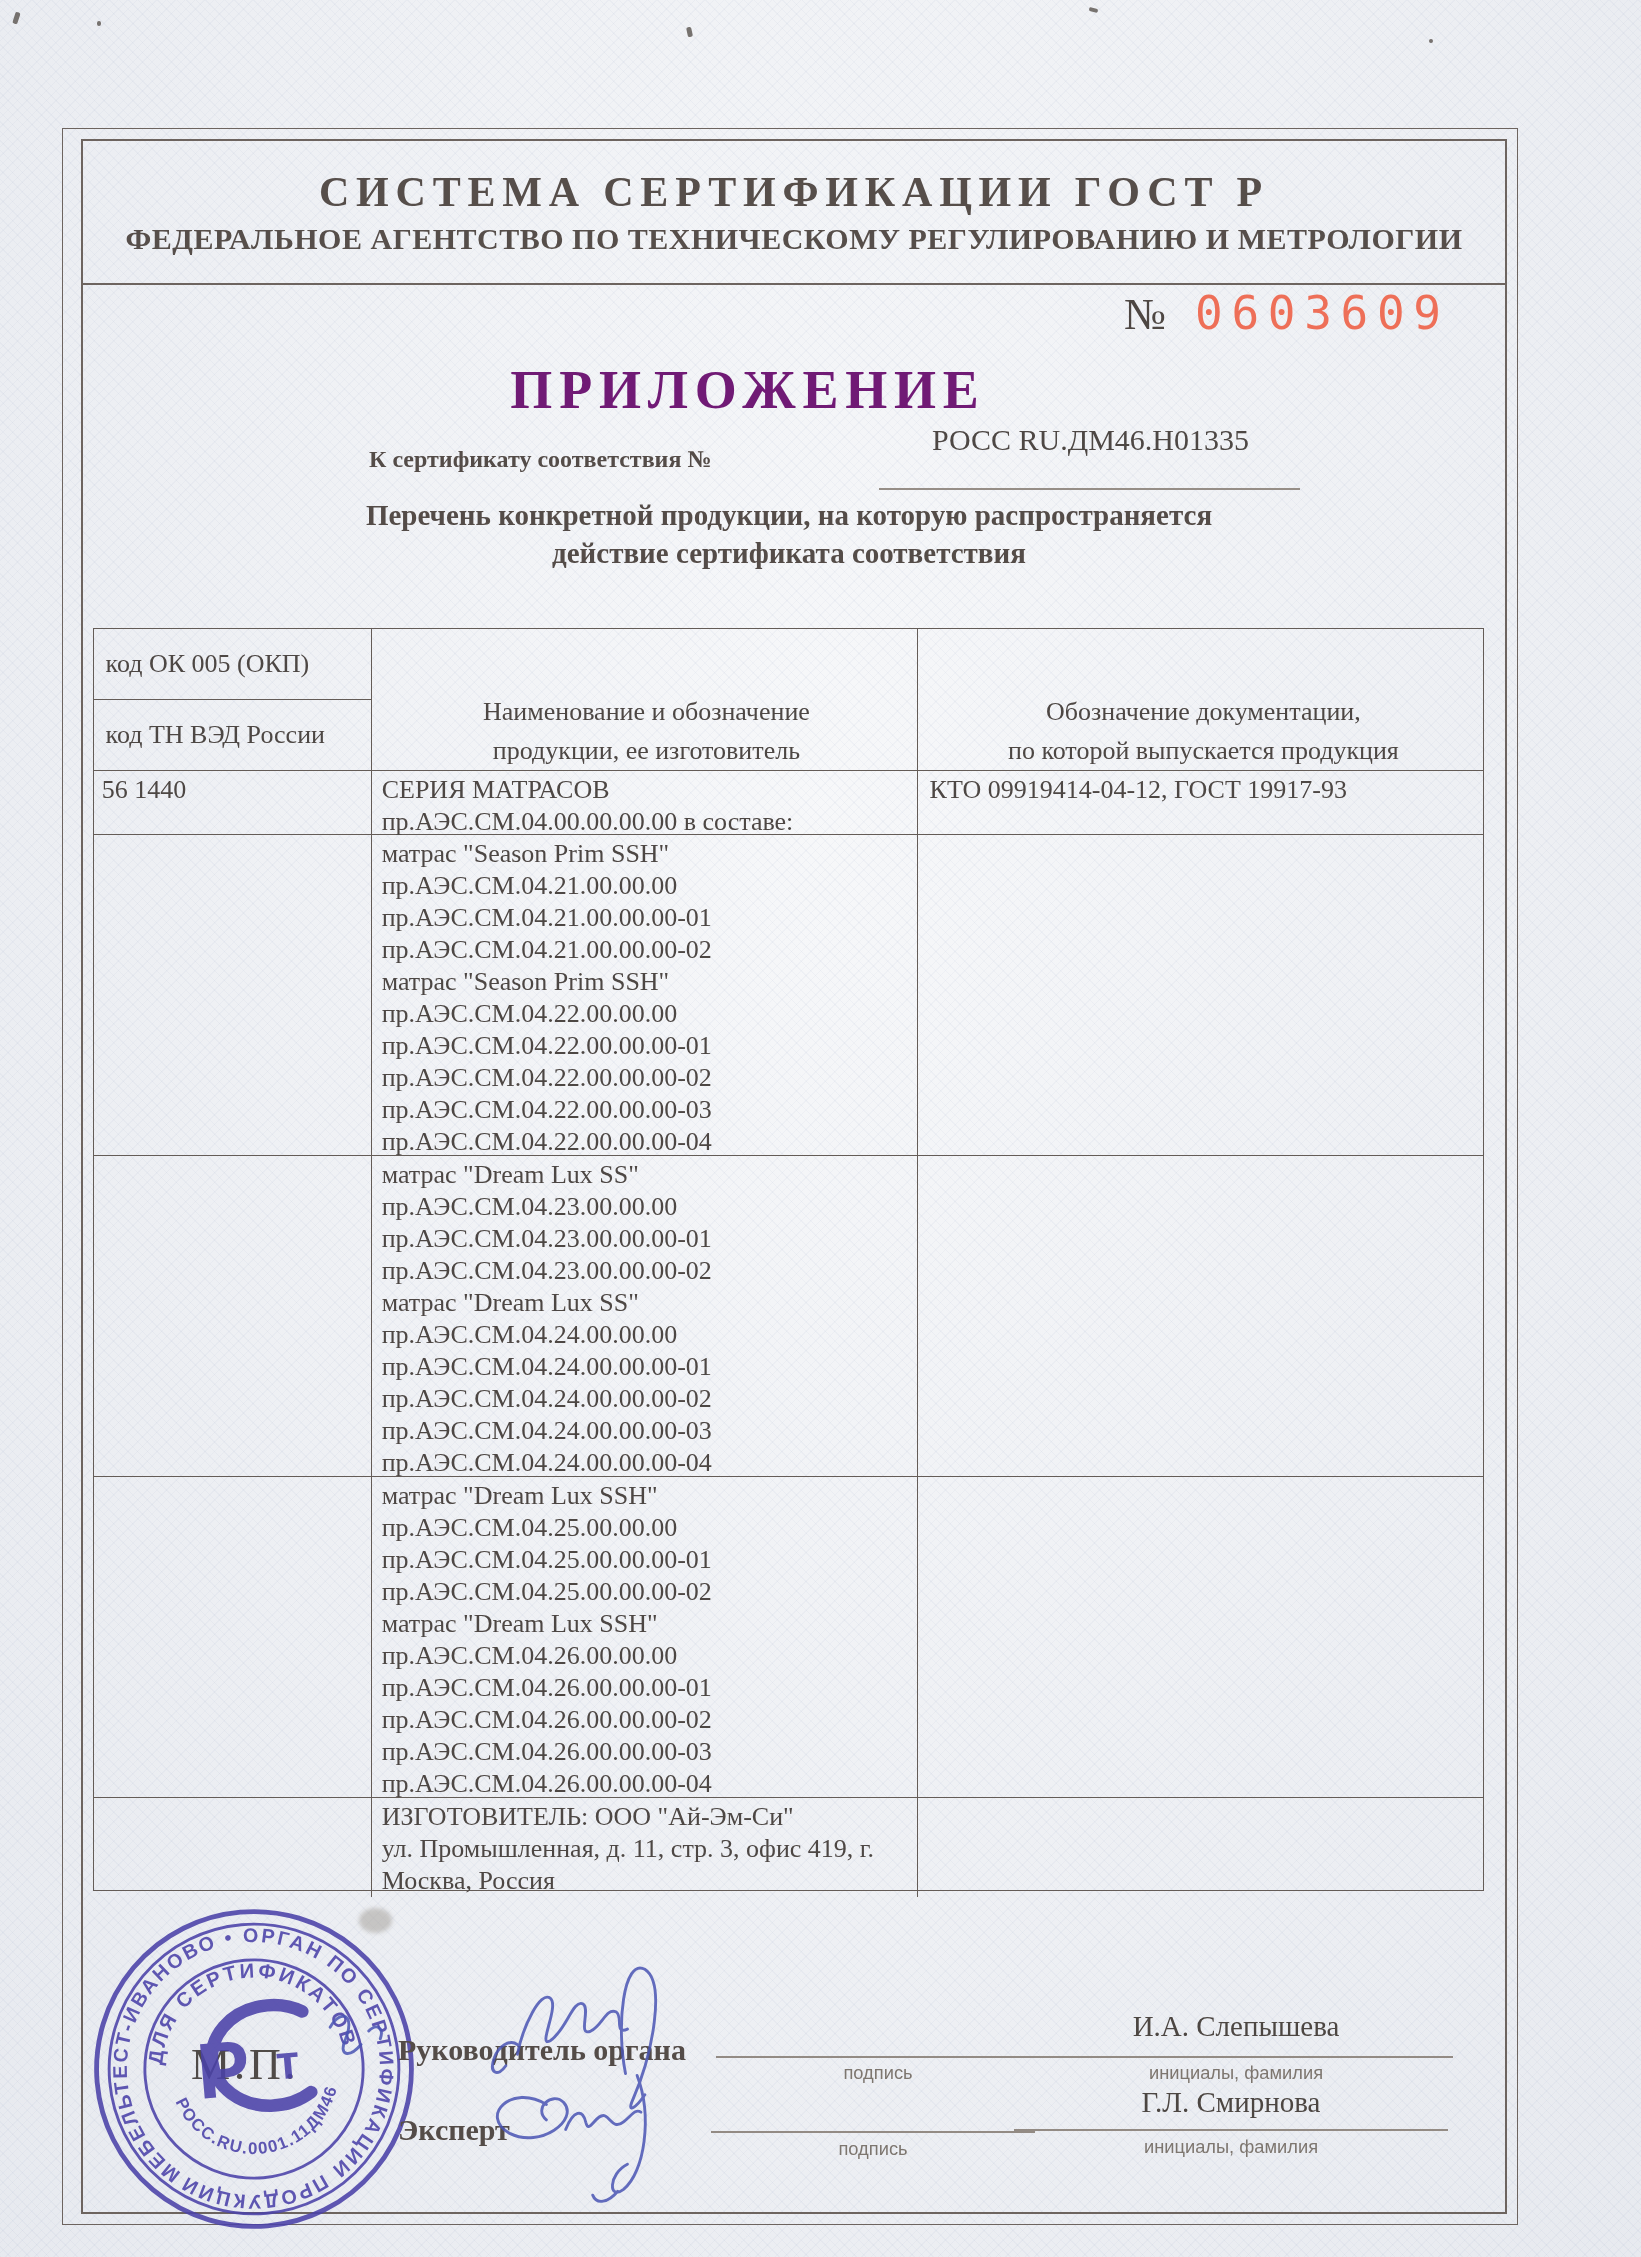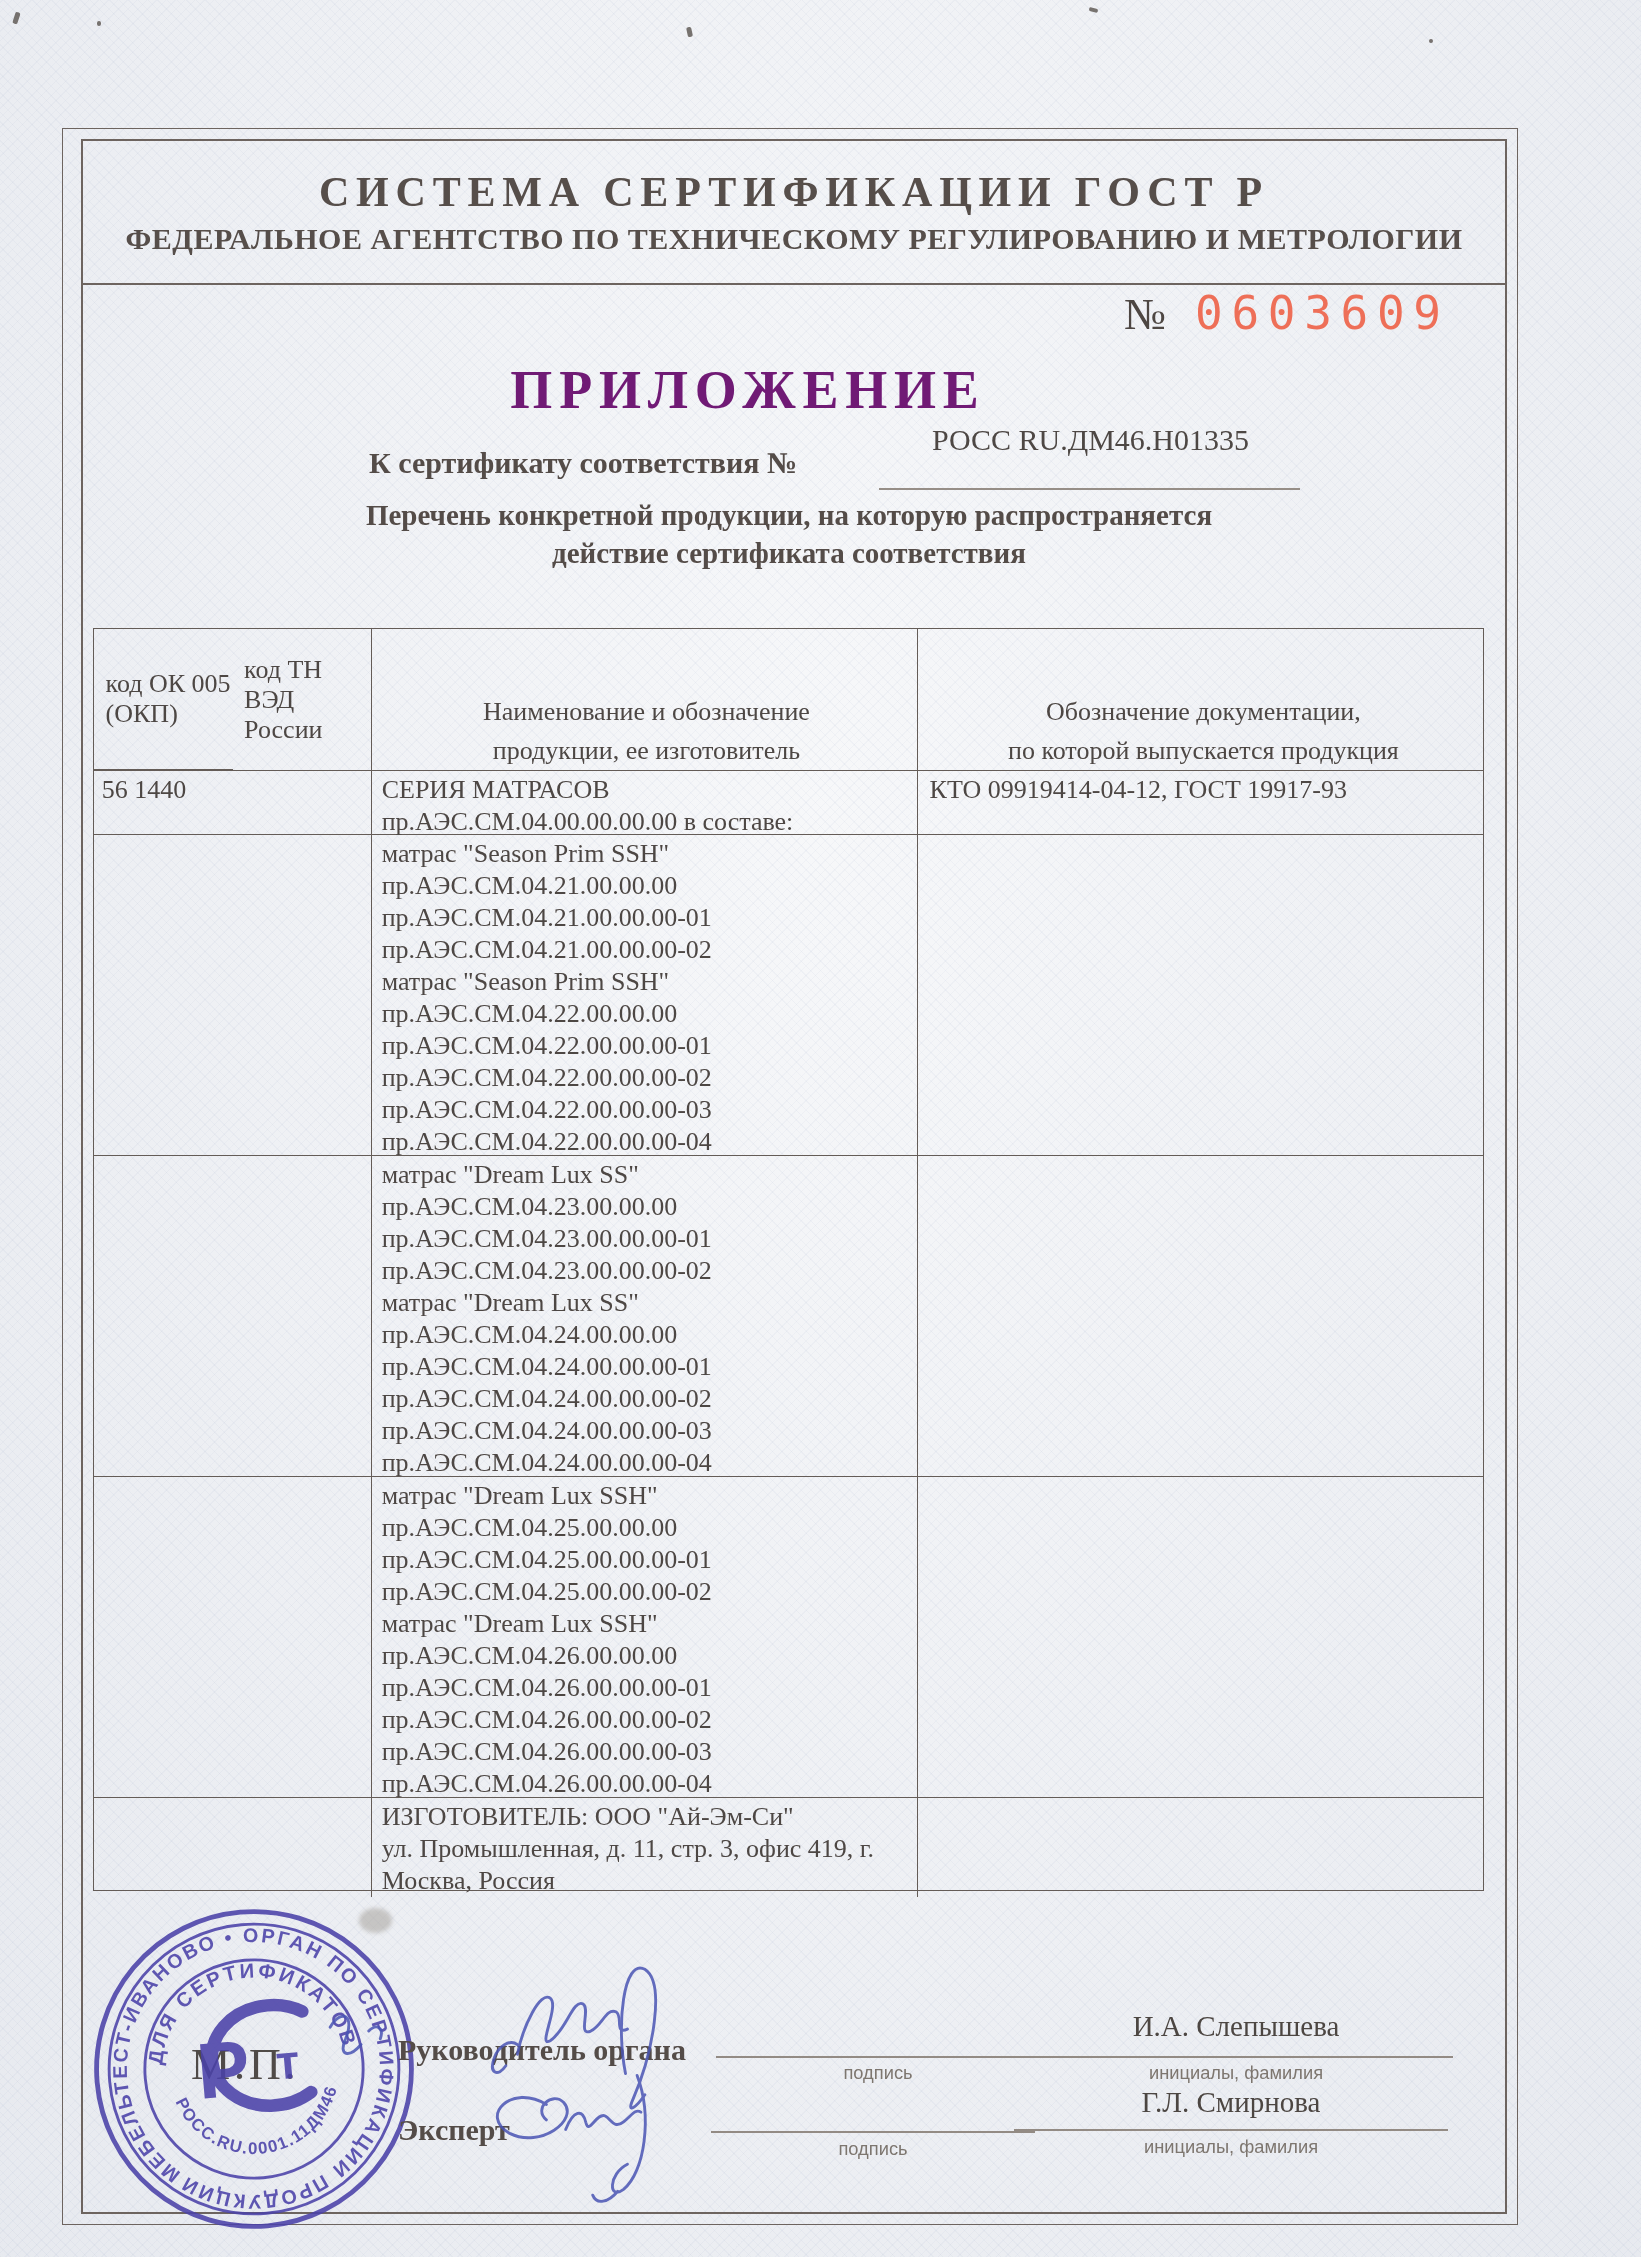--- a/index.html
+++ b/index.html
@@ -20,32 +20,32 @@
   .head-band{position:absolute;left:0;top:0;right:0;height:142px;border-bottom:2.9px solid #6d645f;
              display:flex;flex-direction:column;justify-content:center;align-items:center;gap:5.8px;}
   .doc-title{font-size:42px;font-weight:bold;letter-spacing:6.8px;color:#564e4a;}
   .doc-subtitle{font-size:30px;font-weight:bold;letter-spacing:0.5px;color:#564e4a;}
   
   .num-row{left:1124px;top:286px;display:flex;align-items:baseline;gap:29px;}
   .num-sign{font-size:44px;color:#4e4743;}
   .num-digits{font-family:"DejaVu Sans Mono", monospace;font-size:46px;letter-spacing:8.7px;color:#ee6f58;}
   .appendix{left:62px;top:359px;width:1454px;text-align:center;}
   .appendix span{position:relative;left:-41px;font-size:54px;font-weight:bold;letter-spacing:6.8px;color:#701a75;}
-  .cert-label{left:369px;top:446px;font-size:30px;font-weight:bold;color:#544c48;}
+  .cert-label{left:369px;top:446px;font-size:24px;font-weight:bold;color:#544c48;}
   .cert-value{left:883px;top:423px;width:415px;text-align:center;font-size:30px;color:#4d4744;}
   .cert-underline{left:879px;top:488px;width:421px;height:1.9px;background:#968e87;}
   .purpose{left:62px;top:496px;width:1454px;text-align:center;font-size:29px;font-weight:bold;color:#544c48;line-height:38px;}
   
   .prod-table{left:93px;top:628px;width:1391px;border:1.9px solid #645c57;box-sizing:border-box;font-size:26px;}
   .t-head{display:grid;grid-template-columns:278px 546px 1fr;height:141px;}
   .t-row{display:grid;grid-template-columns:278px 546px 1fr;border-top:1.9px solid #645c57;box-sizing:border-box;}
   .c1{border-right:1.9px solid #645c57;box-sizing:border-box;}
   .c2{border-right:1.9px solid #645c57;box-sizing:border-box;padding:2.9px 5.8px 0 9.7px;}
   .c3{padding:2.9px 5.8px 0 11.6px;}
-  .h-c1{display:flex;flex-direction:row;}
+  .h-c1{display:flex;flex-direction:column;}
   .h-c1 > div{flex:1;display:flex;align-items:center;padding-left:11.6px;}
   .h-c1 > div:first-child{border-bottom:1.9px solid #645c57;box-sizing:border-box;}
   .h-mid{display:flex;flex-direction:column;justify-content:flex-end;align-items:center;text-align:center;line-height:39px;}
   .cell-lines > div{line-height:32px;white-space:nowrap;}
   .r0{height:64px;}
   .rb{height:321px;overflow:hidden;}
   .r4{height:93px;}
   .code-cell{padding:3.9px 3.9px 0 7.7px;}
   
   .sig-label{font-size:30px;font-weight:bold;color:#544c48;}

